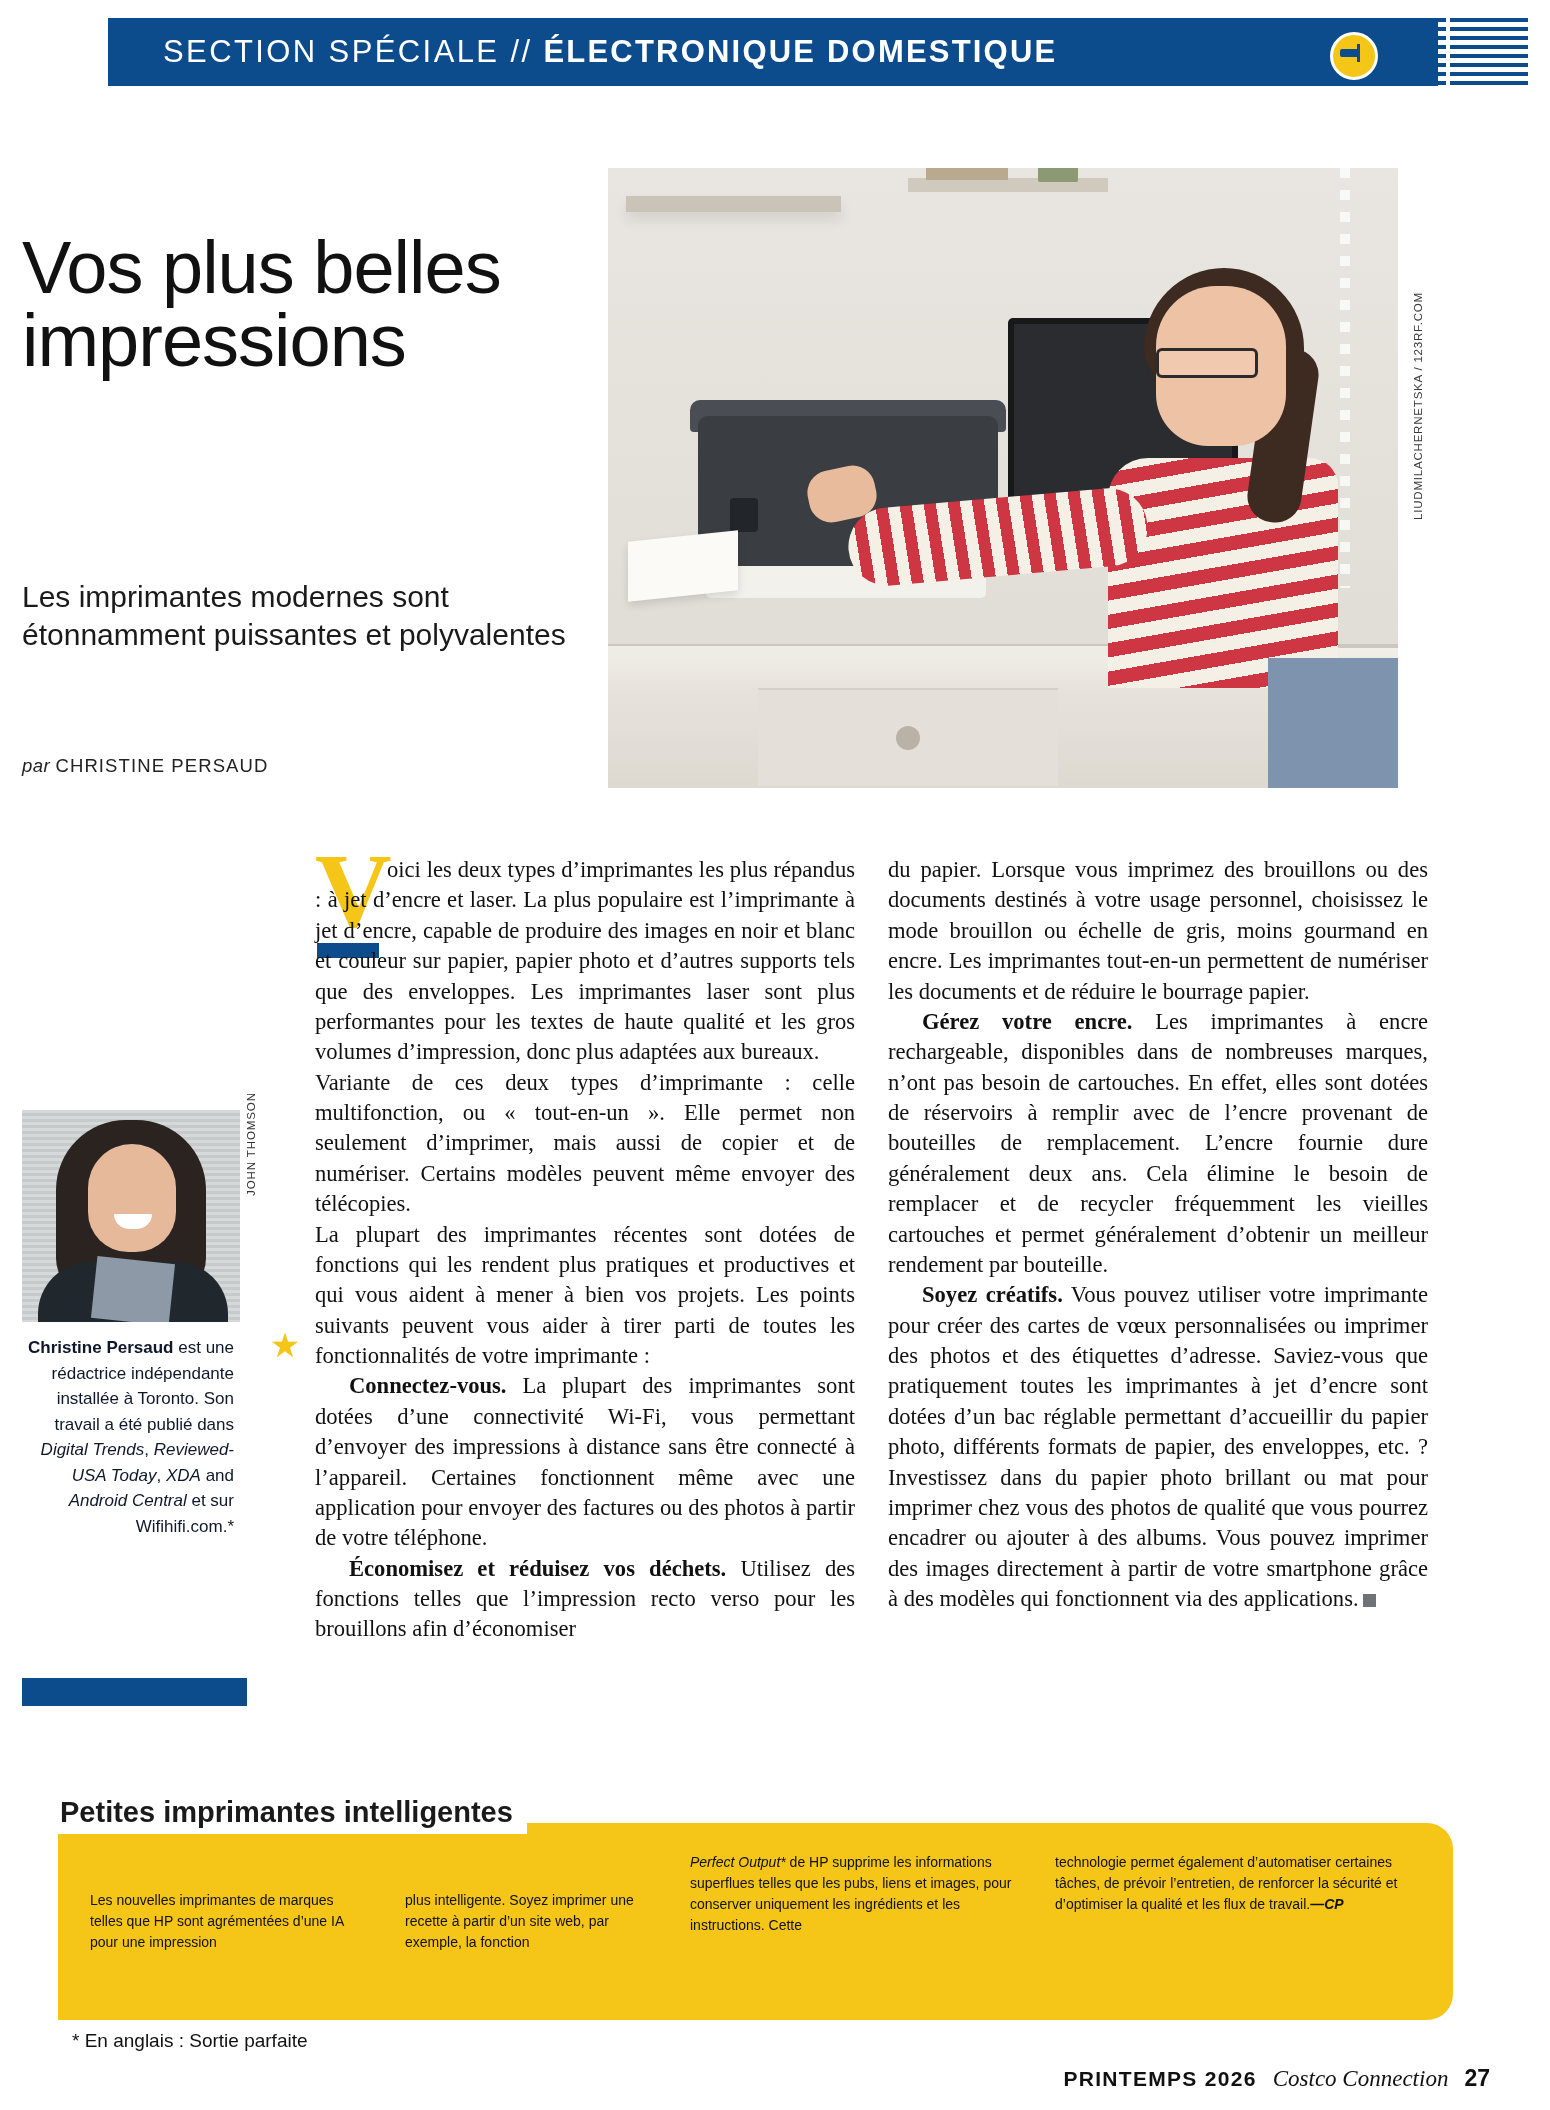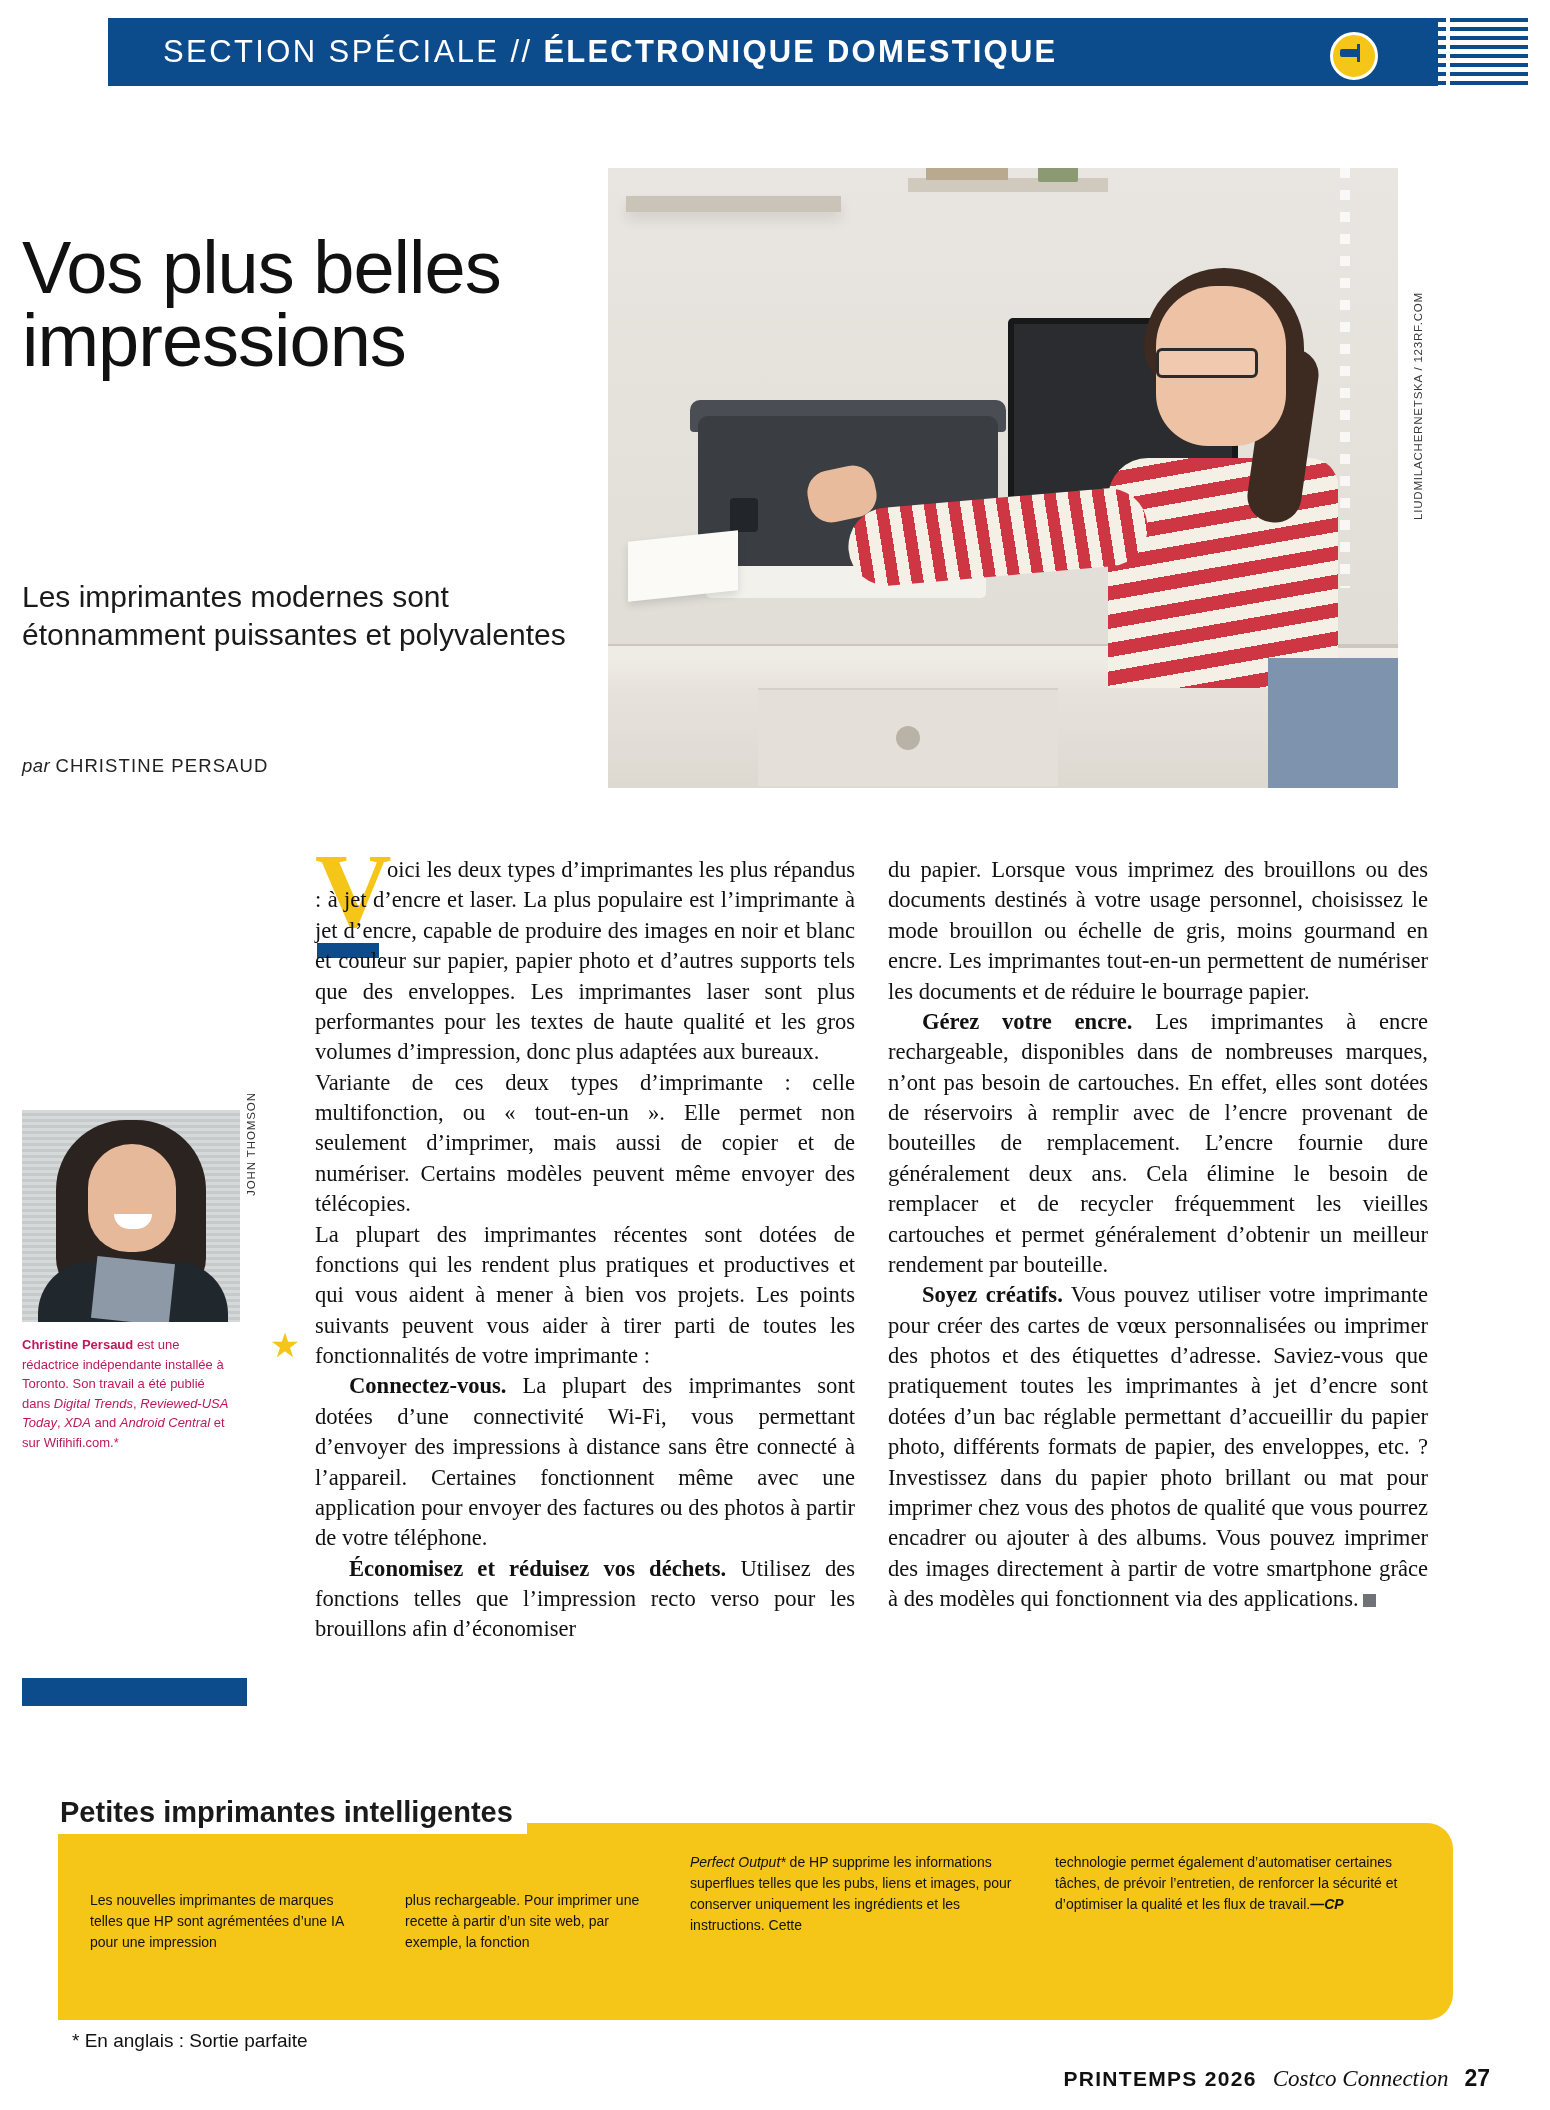--- a/index.html
+++ b/index.html
@@ -448,23 +448,24 @@
     font-size: 11.5px;
     letter-spacing: 0.9px;
     color: #333;
     white-space: nowrap;
   }
   .author-bio {
     position: absolute;
     left: 22px;
     top: 1335px;
     width: 212px;
-    font-size: 13px;
+    font-size: 17px;
     line-height: 1.5;
-    color: #be185d;
+    color: #0f172a;
+    text-align: right;
   }
   .author-bio .name {
     font-weight: 700;
   }
   .author-bio i {
     font-style: italic;
   }
   .blue-rule {
     position: absolute;
     left: 22px;
@@ -697,21 +698,21 @@
   <p class="ind"><b>Gérez votre encre.</b> <span>Les imprimantes à encre rechargeable, disponibles dans de nombreuses marques, n’ont pas besoin de cartouches. En effet, elles sont dotées de réservoirs à remplir avec de l’encre provenant de bouteilles de remplacement. L’encre fournie dure généralement deux ans. Cela élimine le besoin de remplacer et de recycler fréquemment les vieilles cartouches et permet généralement d’obtenir un meilleur rendement par bouteille.</span></p>
   <p class="ind"><b>Soyez créatifs.</b> <span>Vous pouvez utiliser votre imprimante pour créer des cartes de vœux personnalisées ou imprimer des photos et des étiquettes d’adresse. Saviez-vous que pratiquement toutes les imprimantes à jet d’encre sont dotées d’un bac réglable permettant d’accueillir du papier photo, différents formats de papier, des enveloppes, etc. ? Investissez dans du papier photo brillant ou mat pour imprimer chez vous des photos de qualité que vous pourrez encadrer ou ajouter à des albums. Vous pouvez imprimer des images directement à partir de votre smartphone grâce à des modèles qui fonctionnent via des applications.</span><span class="endmark"></span></p>
 </div>
 
 <div class="sidebar-box"></div>
 <div class="sidebar-title-wrap">
   <span style="font-size:29px;font-weight:700;">Petites imprimantes intelligentes</span>
 </div>
 
 <div class="sb-col c1">Les nouvelles imprimantes de marques telles que HP sont agrémentées d’une IA pour une impression</div>
-<div class="sb-col c2">plus rechargeable. Pour imprimer une recette à partir d’un site web, par exemple, la fonction</div>
+<div class="sb-col c2">plus intelligente. Soyez imprimer une recette à partir d’un site web, par exemple, la fonction</div>
 <div class="sb-col c3"><i>Perfect Output*</i><span> de HP supprime les informations superflues telles que les pubs, liens et images, pour conserver uniquement les ingrédients et les instructions. Cette</span></div>
 <div class="sb-col c4"><span>technologie permet également d’automatiser certaines tâches, de prévoir l’entretien, de renforcer la sécurité et d’optimiser la qualité et les flux de travail.</span><span class="cp">—CP</span></div>
 
 <div class="footnote">* En anglais : Sortie parfaite</div>
 
 <div class="footer">
   <span class="season">PRINTEMPS 2026</span>
   <span class="mag">Costco Connection</span>
   <span class="pg">27</span>
 </div>

